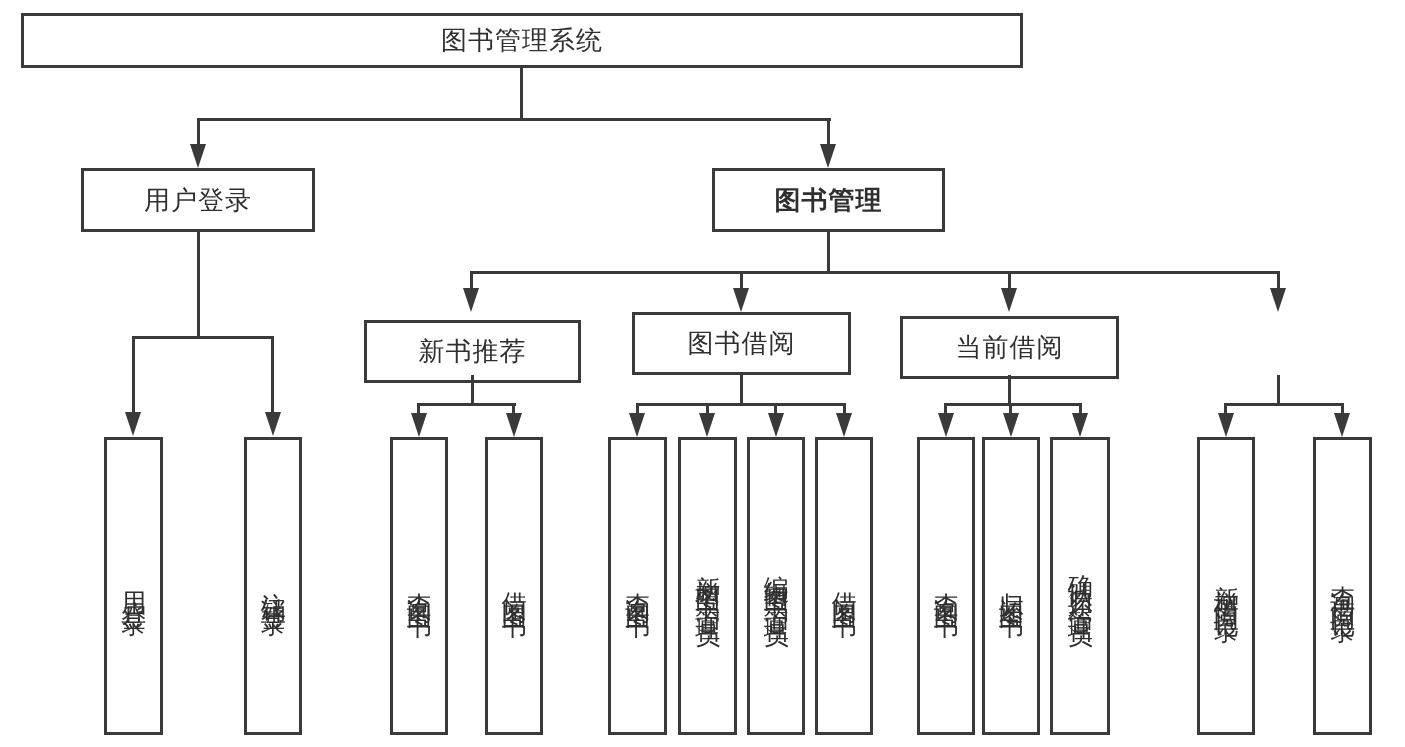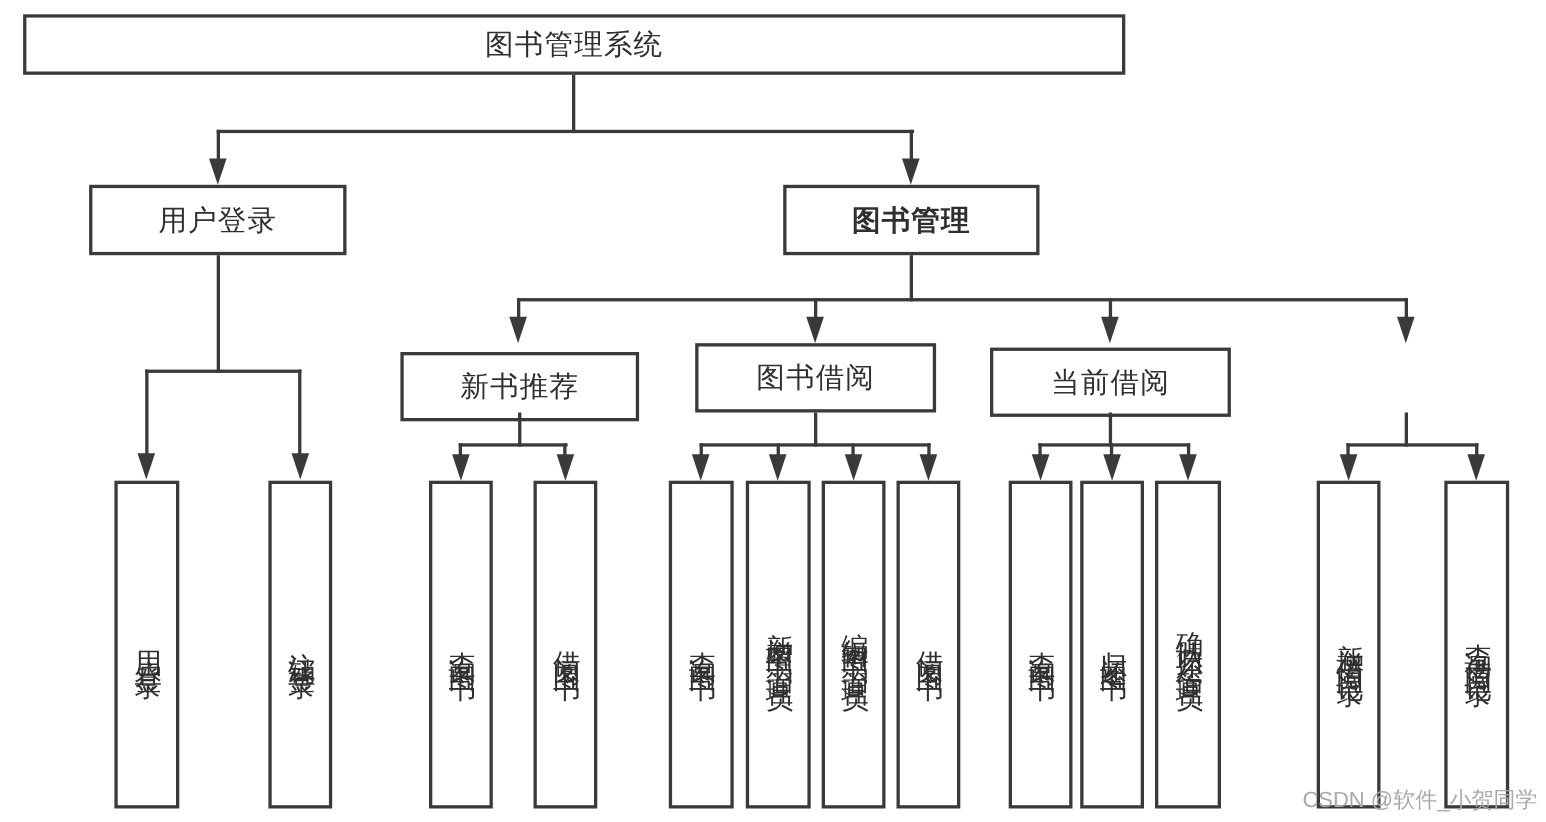--- a/index.html
+++ b/index.html
@@ -127,15 +127,14 @@
   <div class="line" style="left:1079px;top:403px;width:3px;height:13px;"></div>
   <div class="arrow" style="left:1072px;top:413px;"></div>
 
   <div class="line" style="left:1277px;top:375px;width:3px;height:31px;"></div>
   <div class="line" style="left:1224px;top:403px;width:120px;height:3px;"></div>
   <div class="line" style="left:1224px;top:403px;width:3px;height:13px;"></div>
   <div class="arrow" style="left:1218px;top:413px;"></div>
   <div class="line" style="left:1341px;top:403px;width:3px;height:13px;"></div>
   <div class="arrow" style="left:1334px;top:413px;"></div>
 
-  <div class="watermark">CSDN @软件_小贺同学</div>
 
 </div>
 
 </body></html>

